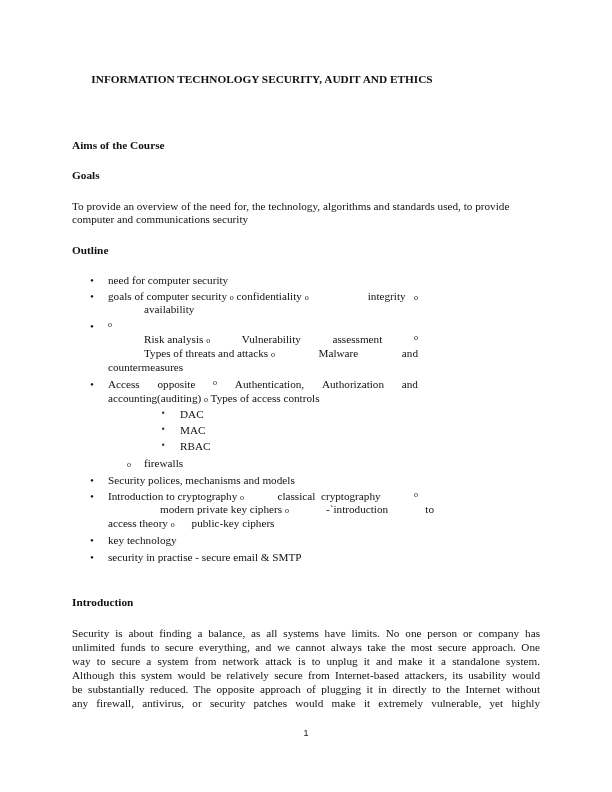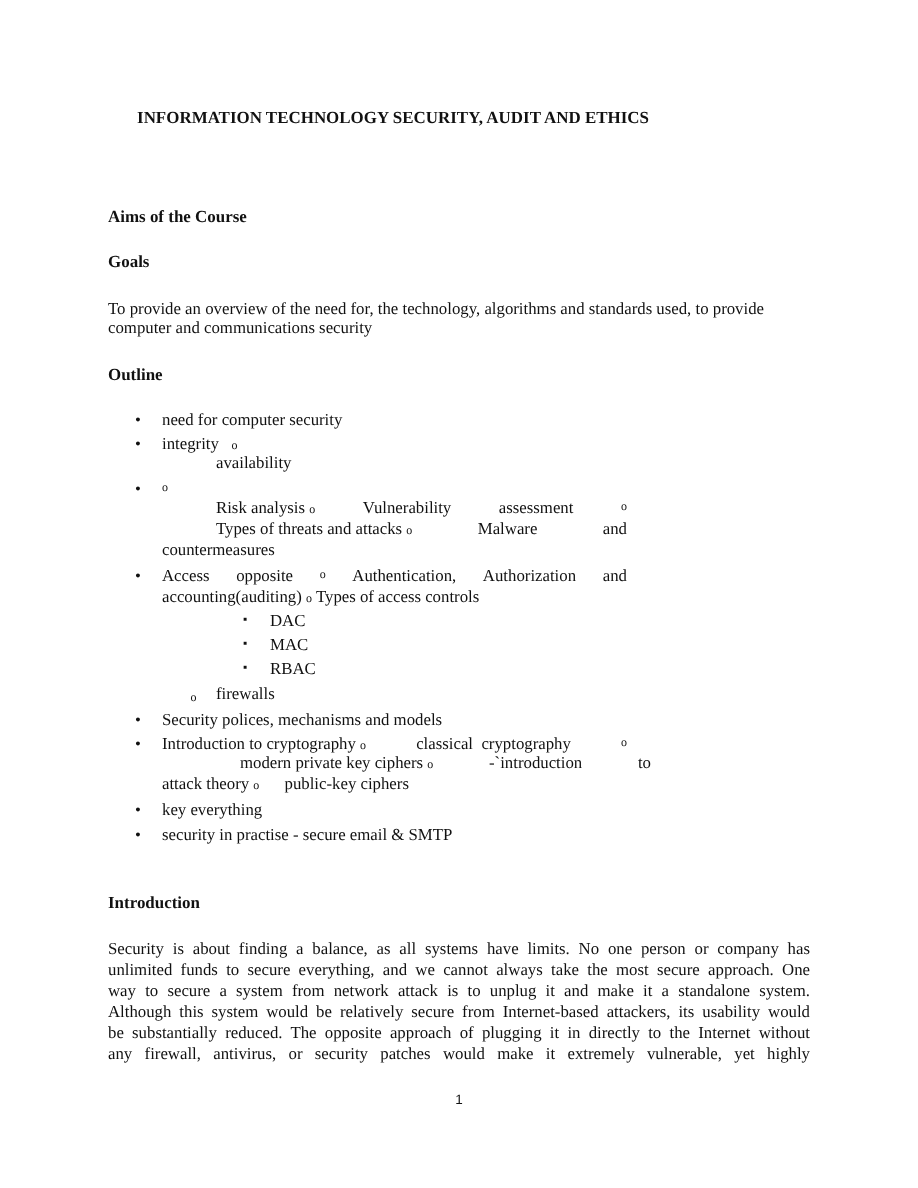--- a/index.html
+++ b/index.html
@@ -30,20 +30,21 @@
 <div class="abs" style="top:200px; left:72px">To provide an overview of the need for, the technology, algorithms and standards used, to provide</div>
 <div class="abs" style="top:213px; left:72px">computer and communications security</div>
 
 <div class="abs h" style="top:244px">Outline</div>
 
 <span class="abs bul" style="top:274px">•</span>
 <span class="abs li" style="top:274px">need for computer security</span>
 
 <span class="abs bul" style="top:290px">•</span>
 <div class="abs li row" style="top:290px; width:310px">
+  <span><span>goals of computer security</span> <span class="circ">o</span> <span>confidentiality</span> <span class="circ">o</span></span>
   <span><span>integrity</span>&nbsp;&nbsp;&nbsp;<span class="circ">o</span></span>
 </div>
 <span class="abs li2" style="top:303px">availability</span>
 
 <span class="abs bul" style="top:320px">•</span>
 <div class="abs li row" style="top:320px; width:310px">
   <span class="circ">o</span>
 </div>
 <div class="abs row" style="top:333px; left:144px; width:274px">
   <span><span>Risk analysis</span> <span class="circ">o</span></span>
@@ -87,25 +88,25 @@
   <span><span>Introduction to cryptography</span> <span class="circ">o</span></span>
   <span><span>classical</span>&nbsp; <span>cryptography</span></span>
   <span class="circ">o</span>
 </div>
 <div class="abs row" style="top:503px; left:160px; width:274px">
   <span><span>modern private key ciphers</span> <span class="circ">o</span></span>
   <span>-`introduction</span>
   <span>to</span>
 </div>
 <div class="abs li" style="top:517px">
-  <span>attack theory</span> <span class="circ">o</span>&nbsp;&nbsp;&nbsp;&nbsp;&nbsp; <span>public-key ciphers</span>
+  <span>access theory</span> <span class="circ">o</span>&nbsp;&nbsp;&nbsp;&nbsp;&nbsp; <span>public-key ciphers</span>
 </div>
 
 <span class="abs bul" style="top:534px">•</span>
-<span class="abs li" style="top:534px">key everything</span>
+<span class="abs li" style="top:534px">key technology</span>
 
 <span class="abs bul" style="top:551px">•</span>
 <span class="abs li" style="top:551px">security in practise - secure email &amp; SMTP</span>
 
 <div class="abs h" style="top:596px">Introduction</div>
 
 <div class="abs para just" style="top:627px">Security is about finding a balance, as all systems have limits. No one person or company has</div>
 <div class="abs para just" style="top:641px">unlimited funds to secure everything, and we cannot always take the most secure approach. One</div>
 <div class="abs para just" style="top:655px">way to secure a system from network attack is to unplug it and make it a standalone system.</div>
 <div class="abs para just" style="top:669px">Although this system would be relatively secure from Internet-based attackers, its usability would</div>

